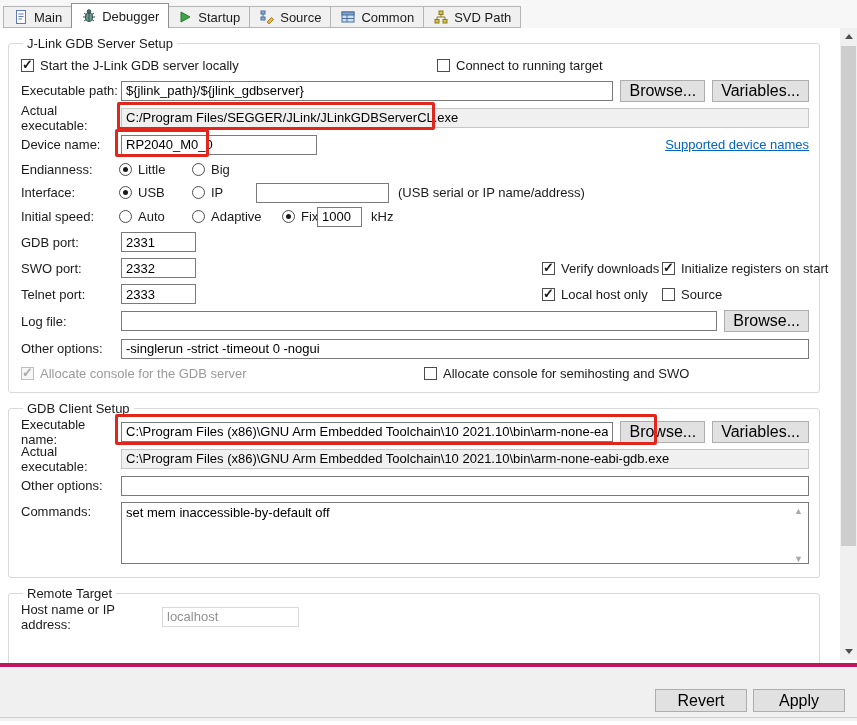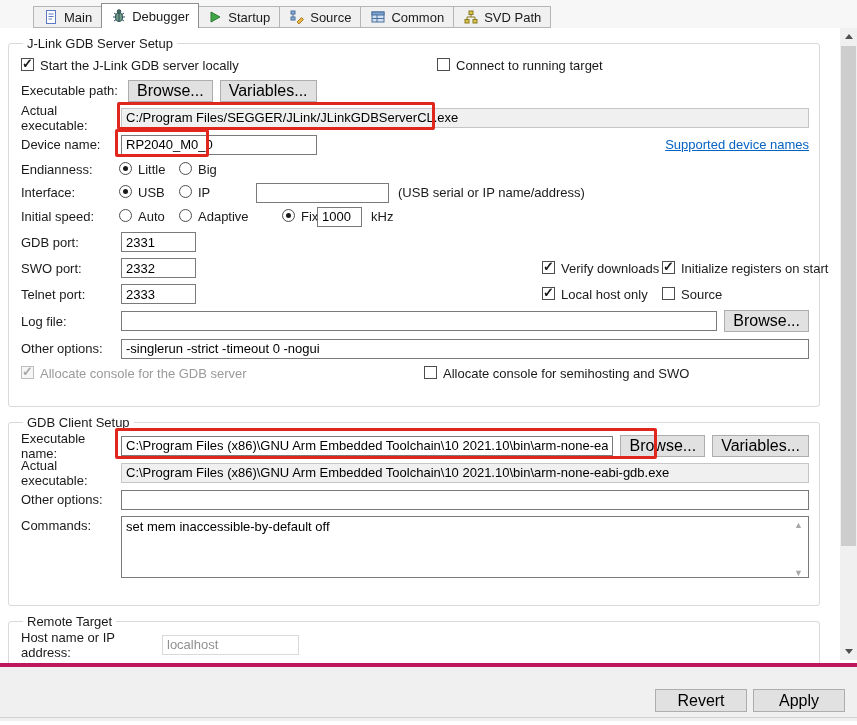--- a/index.html
+++ b/index.html
@@ -16,34 +16,34 @@
   .tabbar {
     position: absolute; top:0; left:0; width:857px; height:28px;
     background:#f7f7f7; padding:3px 0 0 3px; display:flex; align-items:flex-end;
   }
   .tab {
     display:flex; align-items:center; gap:5px;
     height:22px; padding:0 9px; background:#f0f0f0;
     border:1px solid #b5b5b5; border-left:none; font-size:13px;
     cursor:default; white-space:nowrap;
   }
-  .tab:first-child { border-left:1px solid #b5b5b5;margin-left:30px; }
+  .tab:first-child { border-left:1px solid #b5b5b5; }
   .tab.active {
     background:#ffffff; height:25px; border:1px solid #8e8e8e; border-bottom:none;
     position:relative; z-index:2; margin:0 -1px;
   }
   .tab svg { width:16px; height:16px; flex:none; }
   
   .content {
     position:absolute; top:28px; left:0; width:857px; height:635px;
     background:#fff; overflow:hidden;
   }
   fieldset {
     border:1px solid #d9d9d9; border-radius:3px;
-    margin:8px 37px 0 8px; padding:2px 0 22px 12px; width:812px;
+    margin:8px 37px 0 8px; padding:2px 0 8px 12px; width:812px;
   }
   legend { font-size:13px; padding:0 4px; margin-left:2px; color:#1a1a1a; }
   .row { position:relative; display:flex; align-items:center; width:788px; }
   .lbl { width:100px; flex:none; }
   .r-h24{height:24px}.r-h27{height:27px}.r-h20{height:20px}.r-h23{height:23px}
   .r-h25{height:25px}.r-h26{height:26px}.r-h28{height:28px}.r-h22{height:22px}.r-h70{height:70px}
   input.txt {
     height:20px; border:1px solid #7a7a7a; font-family:"Liberation Sans",sans-serif;
     font-size:13px; padding:0 4px; background:#fff; color:#000; outline:none;
   }
@@ -60,23 +60,23 @@
   .cb { width:13px; height:13px; border:1px solid #4d4d4d; background:#fff;
         display:inline-block; position:relative; margin-right:6px; flex:none; }
   .cb.checked::after { content:"✓"; position:absolute; left:0px; top:-3px;
         font-size:13px; font-weight:bold; color:#1a1a1a; }
   .cb.disabled { border-color:#bdbdbd; background:#f6f6f6; }
   .cb.disabled.checked::after { color:#a8a8a8; }
   .rb { width:13px; height:13px; border:1px solid #4d4d4d; border-radius:50%;
         background:#fff; display:inline-block; position:relative; margin-right:6px; flex:none; }
   .rb.selected::after { content:""; position:absolute; left:3px; top:3px;
         width:5px; height:5px; border-radius:50%; background:#1a1a1a; }
-  .chk, .rad { display:flex; align-items:flex-start; white-space:nowrap; }
+  .chk, .rad { display:flex; align-items:center; white-space:nowrap; }
   .abs { position:absolute; }
-  .p98{left:98px}.p171{left:158px}.p261{left:261px}.p521{left:521px}.p641{left:641px}.p403{left:403px}
+  .p98{left:98px}.p171{left:171px}.p261{left:261px}.p521{left:521px}.p641{left:641px}.p403{left:403px}
   .note { color:#1a1a1a; }
   a.lnk { color:#0563c1; text-decoration:underline; cursor:pointer; }
   .red-box { position:absolute; border:3px solid #e0261d; border-radius:2px;
              pointer-events:none; z-index:5; }
   textarea.cmds {
     width:690px; height:62px; border:1px solid #7a7a7a; resize:none;
     font-family:"Liberation Sans",sans-serif; font-size:13px; padding:2px 4px; outline:none;
   }
   .mini-arrow { position:absolute; right:6px; color:#a8a8a8; font-size:9px; line-height:9px; }
   
@@ -174,20 +174,21 @@
         <span>Start the J-Link GDB server locally</span>
       </span>
       <span class="chk abs" style="left:416px">
         <span class="cb"></span>
         <span>Connect to running target</span>
       </span>
     </div>
 
     <div class="row r-h27">
       <span class="lbl">Executable path:</span>
+      <input class="txt w556" value="${jlink_path}/${jlink_gdbserver}" style="">
       <button class="btn ml7">Browse...</button>
       <button class="btn ml7">Variables...</button>
     </div>
 
     <div class="row r-h27">
       <span class="lbl">Actual executable:</span>
       <input class="txt ro w690" value="C:/Program Files/SEGGER/JLink/JLinkGDBServerCL.exe" style="">
       <div class="red-box" style="left:96px; top:-2px; width:318px; height:28px;"></div>
     </div>
 

